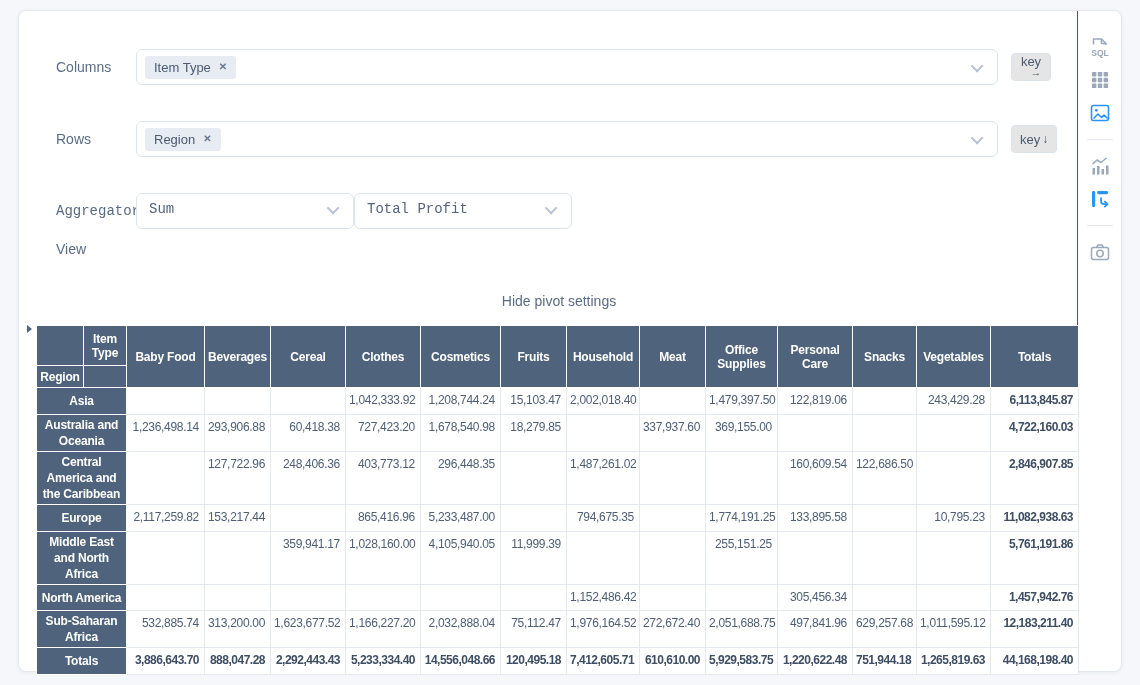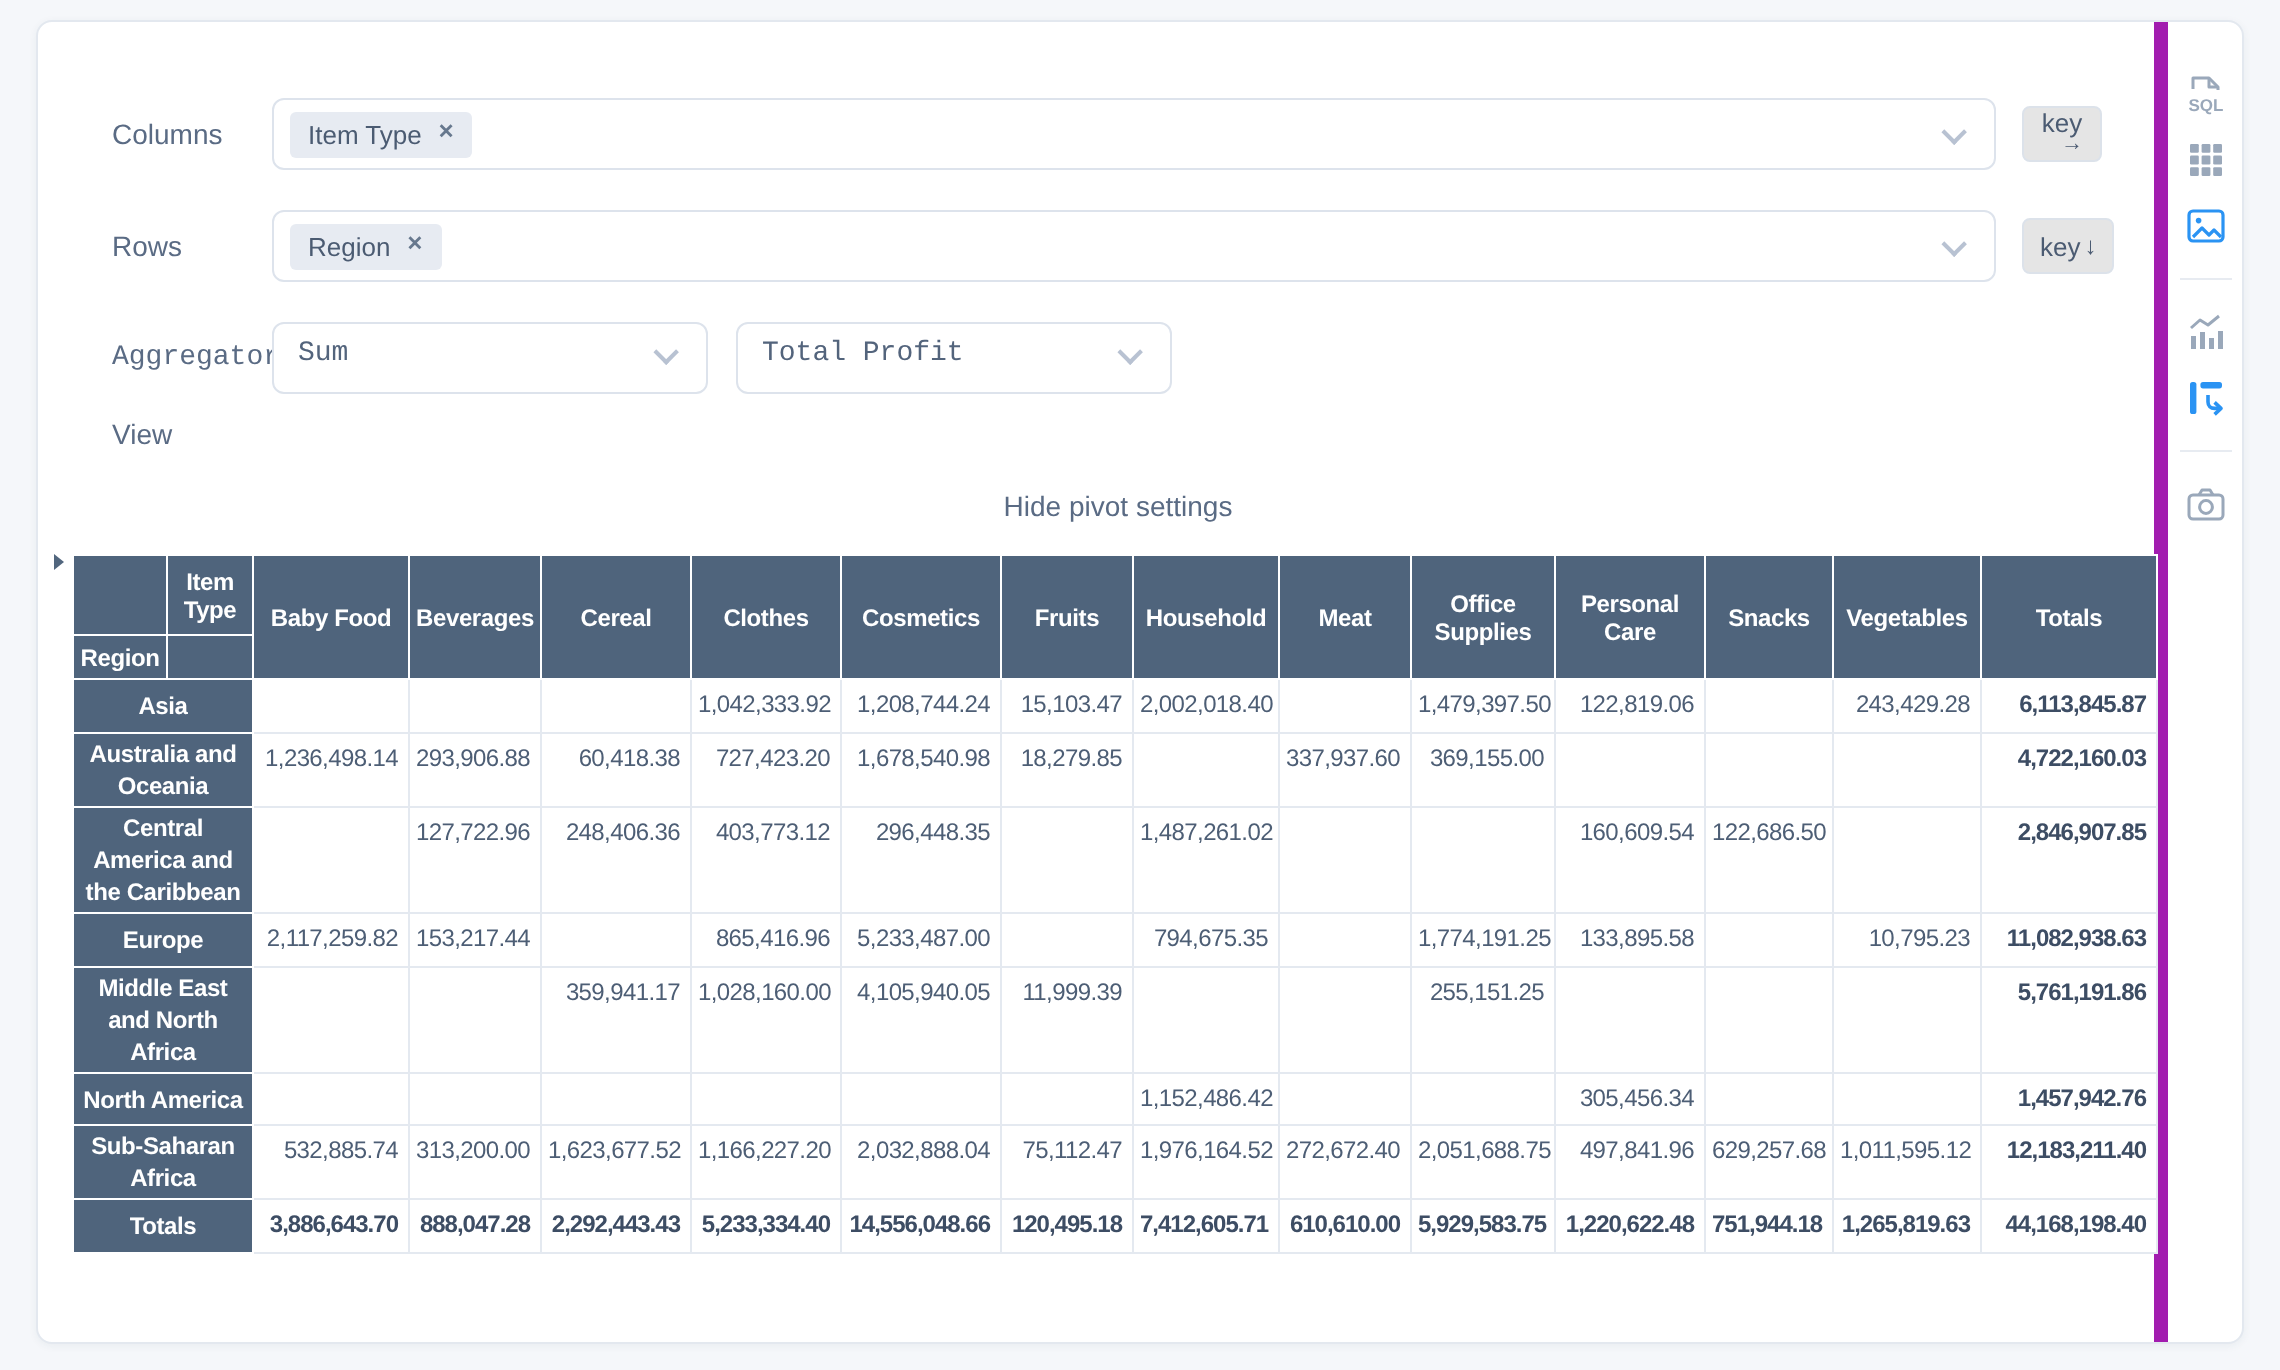--- a/index.html
+++ b/index.html
@@ -8,39 +8,39 @@
     --ctl-text:#5a6b84; --field-border:#dde3ec; --tag-bg:#e7ebf2;
   }
   *{box-sizing:border-box;}
   html,body{margin:0;padding:0;}
   body{width:1140px;height:685px;background:#f5f7fa;font-family:"Liberation Sans",sans-serif;overflow:hidden;}
   .card{width:1104px;height:662px;margin:10px 18px;background:#fff;border:1px solid #e3e8ef;border-radius:8px;
         box-shadow:0 1px 4px rgba(40,60,90,.06);display:flex;}
   .main{flex:1;min-width:0;padding:0 0 0 12px;}
   
   .controls{padding:38px 0 0 25px;}
-  .control-row{display:flex;align-items:center;margin-bottom:20px;}
+  .control-row{display:flex;align-items:center;margin-bottom:36px;}
   .ctl-label{width:80px;flex:0 0 80px;color:var(--ctl-text);font-size:14px;}
   .multiselect{width:862px;height:36px;border:1px solid var(--field-border);border-radius:6px;background:#fff;
         display:flex;align-items:center;padding:0 14px 0 8px;}
   .multiselect .spacer{flex:1;}
   .tag{display:inline-flex;align-items:center;gap:8px;background:var(--tag-bg);border-radius:3px;
         padding:4px 9px;font-size:13px;color:#4b5b72;cursor:default;}
   .tag-x{font-size:10px;font-weight:bold;color:#67788e;cursor:pointer;line-height:1;}
   .chev{width:9px;height:9px;border-left:2px solid #b8c2d2;border-bottom:2px solid #b8c2d2;
         transform:rotate(-45deg) translateY(-2px);flex:0 0 9px;}
   .key-btn{margin-left:13px;min-width:40px;height:28px;background:#e5e5e5;border:1px solid #dce2ea;border-radius:4px;
         color:#4b5b72;font-size:13px;font-family:inherit;cursor:pointer;display:inline-flex;align-items:center;justify-content:center;padding:0 8px;}
   .key-btn.stack{flex-direction:column;line-height:10px;padding:2px 8px;}
   .key-btn.stack .arrow{font-size:11px;margin-left:10px;}
   .key-btn .arrow-inline{font-size:12px;margin-left:2px;}
   .select{width:218px;height:36px;border:1px solid var(--field-border);border-radius:6px;background:#fff;
         display:flex;align-items:center;justify-content:space-between;padding:0 14px 4px 12px;
         color:#53647c;font-size:14px;cursor:pointer;}
-  .select + .select{margin-left:14px;text-align:right;}
+  .select + .select{text-align:right;}
   .row-agg{margin-bottom:12px;font-family:Liberation Mono, monospace;}
   .hide-link{width:1046px;margin:8px 0 0 5px;text-align:center;color:var(--ctl-text);font-size:14px;cursor:pointer;}
   
   .table-wrap{position:relative;margin:16px 0 0 5px;}
   .panel-handle{position:absolute;left:-9px;top:0;width:0;height:0;cursor:pointer;
         border-top:4px solid transparent;border-bottom:4px solid transparent;border-left:5px solid #51667e;}
   table.pivot{border-collapse:collapse;table-layout:fixed;width:1042px;}
   table.pivot th{background:var(--header-bg);color:#fff;font-weight:bold;font-size:12px;letter-spacing:-0.2px;
         border:1px solid #fff;padding:2px 3px;text-align:center;vertical-align:middle;}
   table.pivot thead tr:first-child th{height:40px;}
@@ -48,21 +48,21 @@
   th.rowattr{text-align:left;padding-left:6px;}
   th.totalsh{text-align:right;padding-right:6px;}
   th.rowlabel{text-align:left;vertical-align:top;padding:4px 6px;line-height:16px;}
   th.totlabel{text-align:right;vertical-align:middle;}
   table.pivot td{border:1px solid var(--grid-border);background:#fff;color:var(--text-main);
         font-size:12px;letter-spacing:-0.3px;text-align:right;vertical-align:top;
         padding:4px 5px 4px 3px;line-height:17px;white-space:nowrap;}
   table.pivot td.bold{font-weight:bold;color:var(--text-bold);letter-spacing:-0.5px;}
   tr.row-min th, tr.row-min td{height:27px;margin-top:38px;}
   
-  .toolbar{flex:0 0 44px;border-left:7px solid #a21caf;display:flex;flex-direction:column;align-items:center;
+  .toolbar{flex:0 0 44px;border-left:1px solid #a21caf;display:flex;flex-direction:column;align-items:center;
         padding-top:24px;gap:9px;}
   .tb-icon{color:var(--icon-gray);width:24px;height:24px;display:flex;align-items:center;justify-content:center;cursor:pointer;}
   .tb-icon.active{color:var(--accent-blue);}
   .tb-divider{width:26px;height:1px;background:#e7ebf1;margin:5px 0;}
 </style>
 </head>
 <body>
 
 <div class="card">
   <div class="main">

